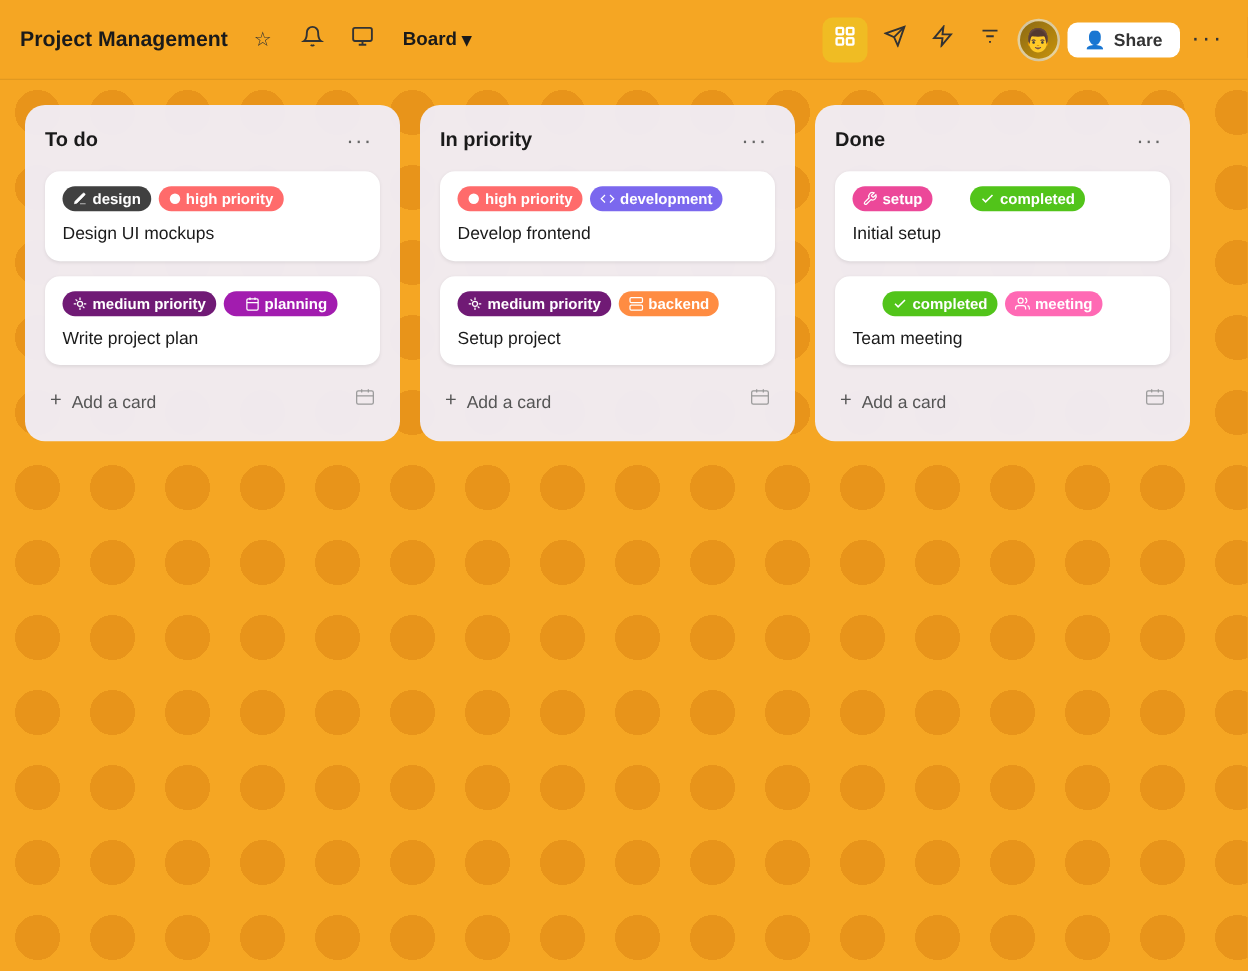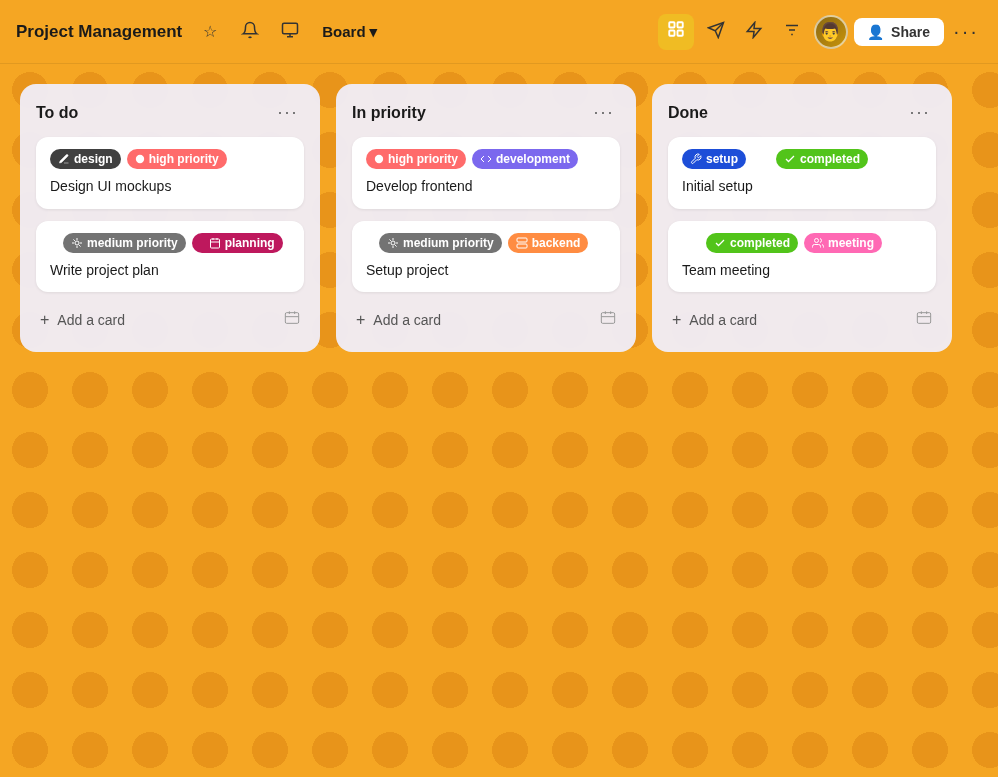--- a/index.html
+++ b/index.html
@@ -171,25 +171,25 @@
       gap: 4px;
       padding: 3px 8px;
       border-radius: 20px;
       font-size: 12px;
       font-weight: 600;
     }
 
     
     .tag-design { background: #404040; color: white; }
     .tag-high-priority { background: #FF6B6B; color: white; }
-    .tag-medium-priority { background: #737373; color: white; margin-left: 13px; }
-    .tag-planning { background: #be185d; color: white; padding-left: 17px; }
+    .tag-medium-priority { background: #701a75; color: white; }
+    .tag-planning { background: #a21caf; color: white; padding-left: 17px; }
     .tag-development { background: #7B68EE; color: white; }
     .tag-backend { background: #FF8C42; color: white; }
-    .tag-setup { background: #1d4ed8; color: white; }
+    .tag-setup { background: #ec4899; color: white; }
     .tag-completed { background: #52C41A; color: white; margin-left: 24px; }
     .tag-meeting { background: #FF69B4; color: white; }
 
     .card-title {
       font-size: 14px;
       font-weight: 500;
       color: #1a1a1a;
       line-height: 1.4;
     }
 

